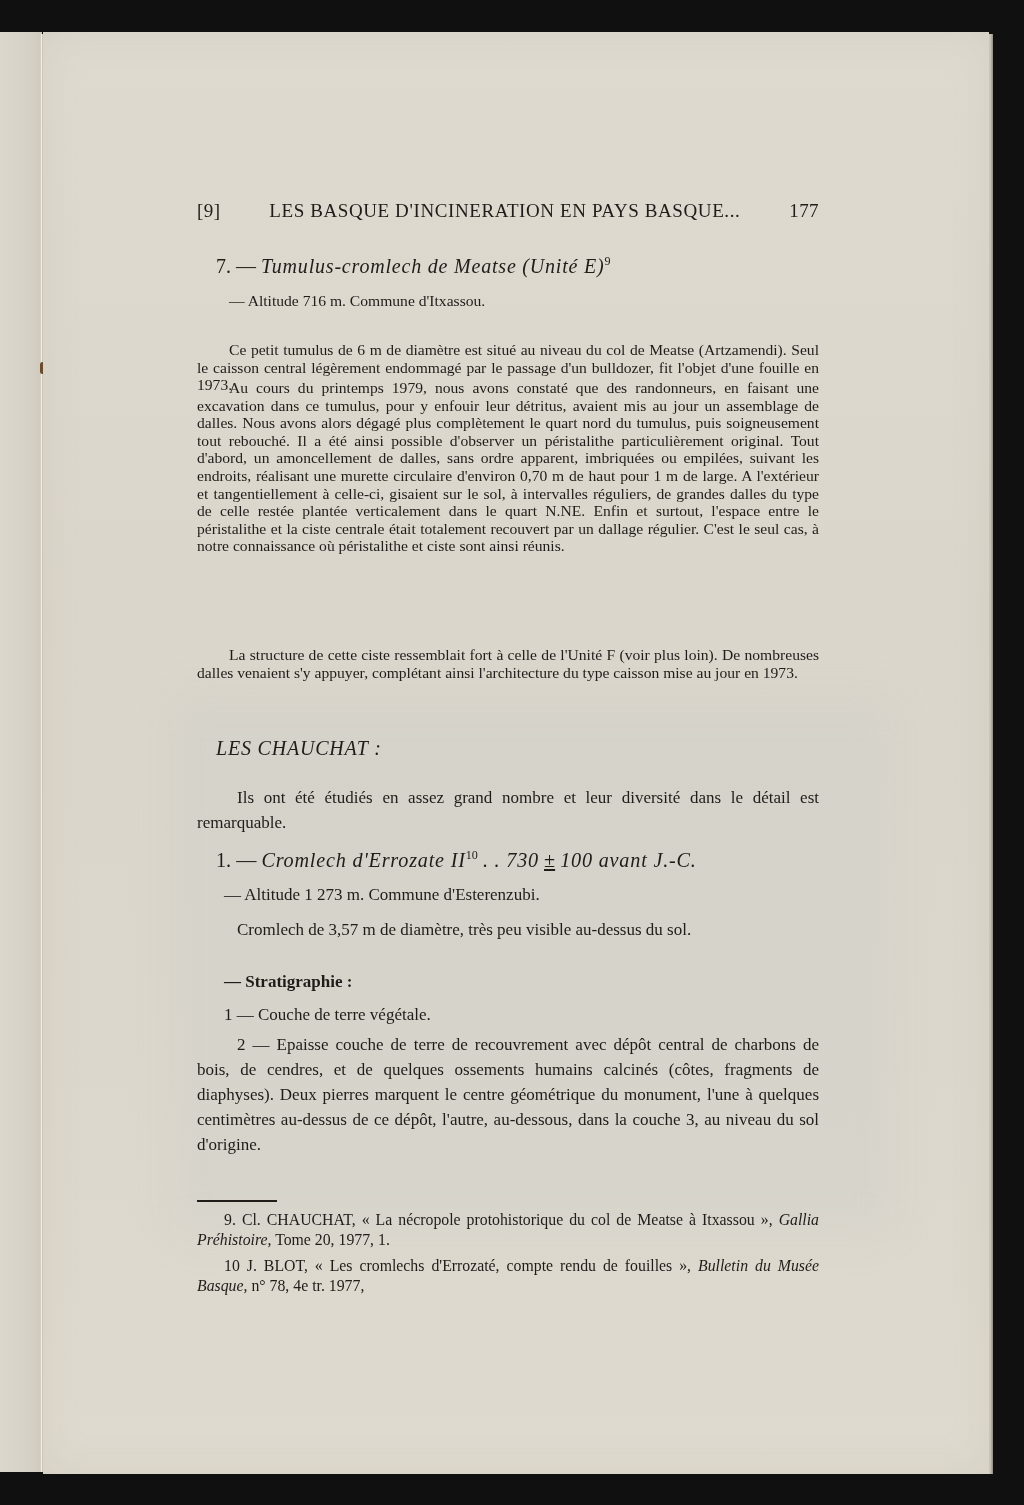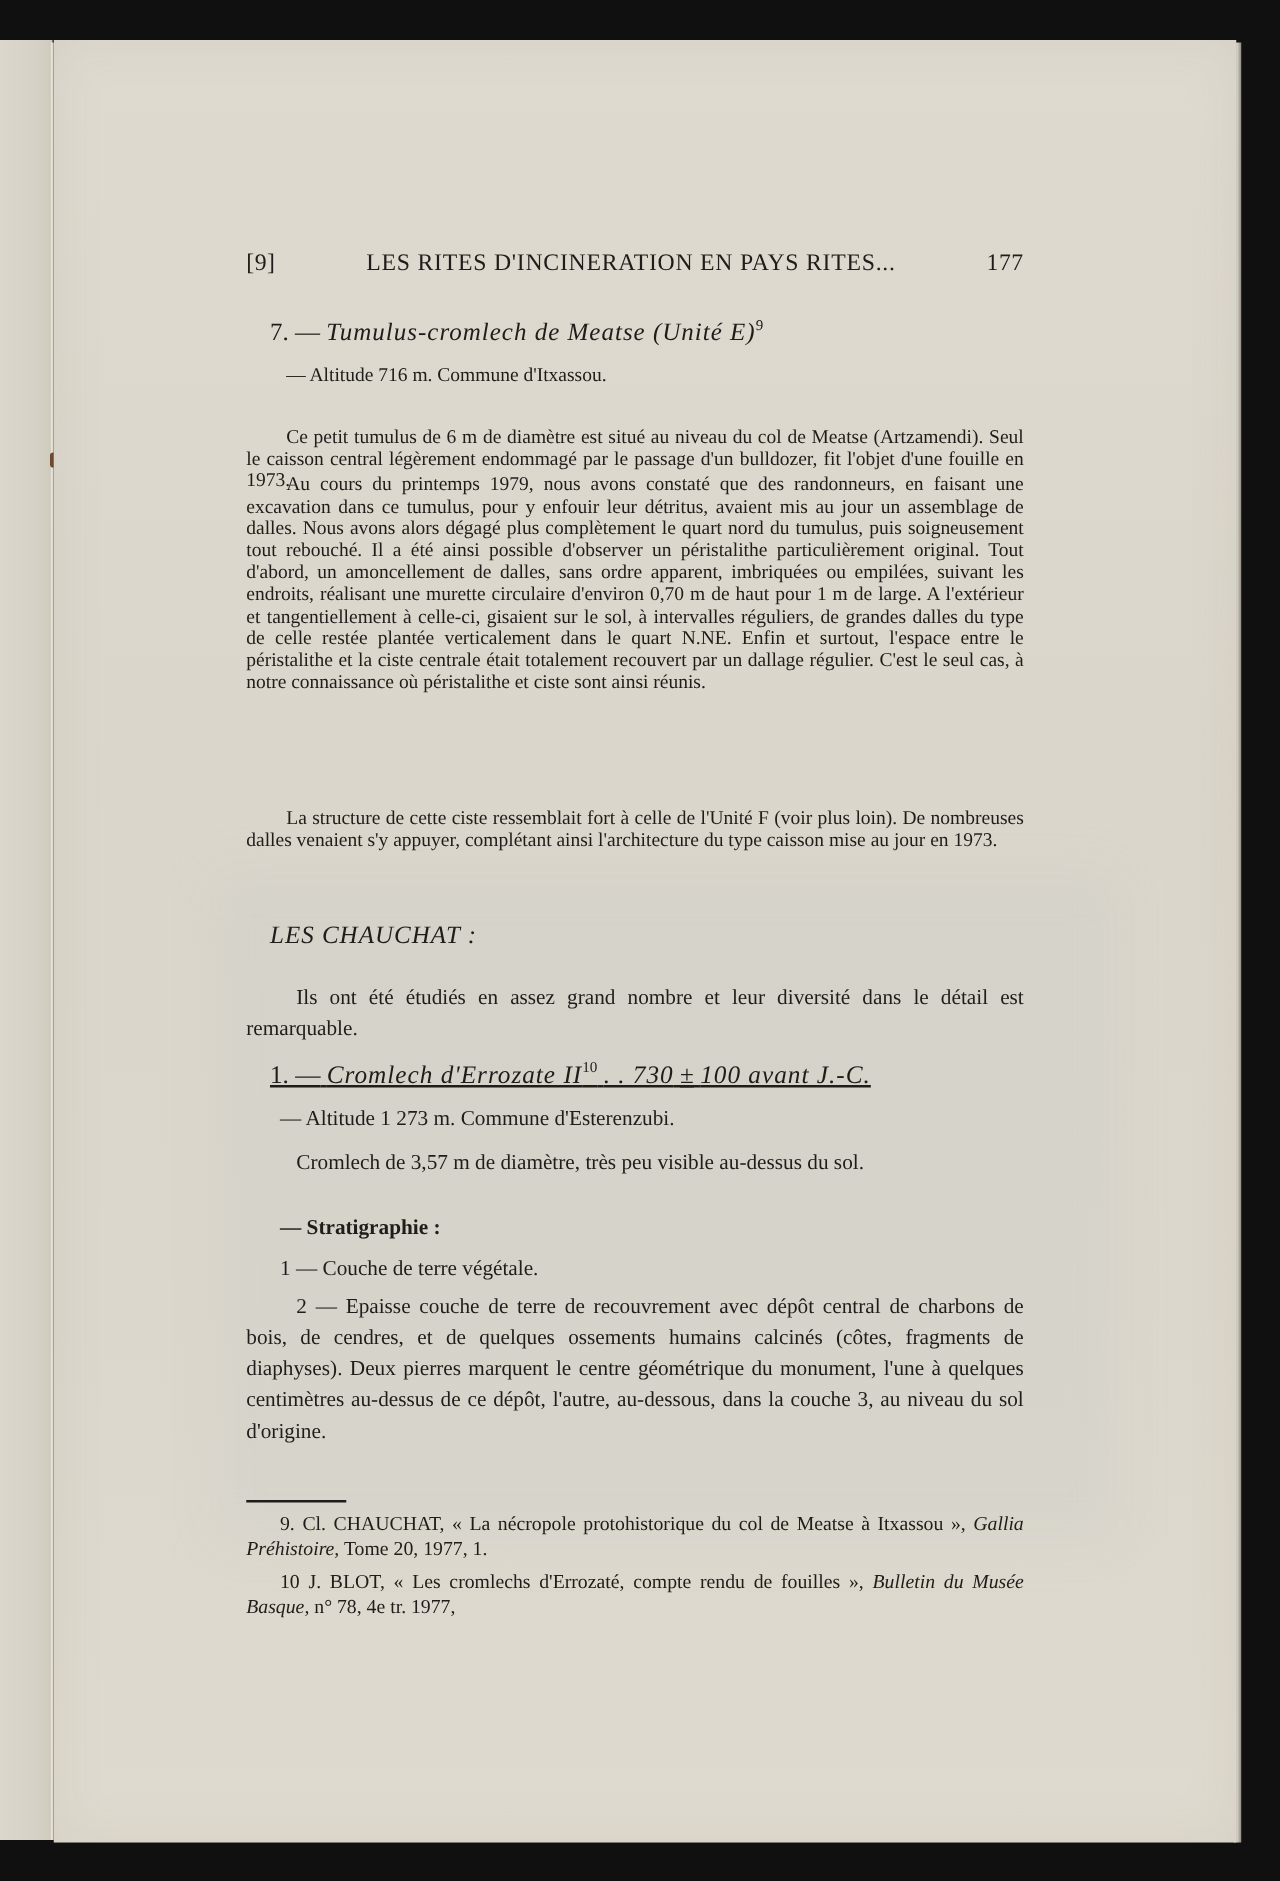--- a/index.html
+++ b/index.html
@@ -78,21 +78,21 @@
 <div class="page-edge"></div>
 
 <div class="page">
   <div class="tint"></div>
 </div>
 
 <div class="content">
 
   <div class="running-head">
     <span>[9]</span>
-    <span class="rh-title">LES RITES D'INCINERATION EN PAYS RITES...</span>
+    <span class="rh-title">LES BASQUE D'INCINERATION EN PAYS BASQUE...</span>
     <span>177</span>
   </div>
 
   <div class="sec-title" style="top:255px;">
     <span>7. —</span>
     <i>Tumulus-cromlech de Meatse (Unité E)</i><sup>9</sup>
   </div>
 
   <div class="abs small" style="top:292px;">
     <p class="indent">— Altitude 716 m. Commune d'Itxassou.</p>
@@ -111,21 +111,21 @@
   </div>
 
   <div class="sec-title" style="top:737px; font-size:20px;">
     <i>LES CHAUCHAT :</i>
   </div>
 
   <div class="abs large" style="top:785px;">
     <p class="indent-big">Ils ont été étudiés en assez grand nombre et leur diversité dans le détail est remarquable.</p>
   </div>
 
-  <div class="sec-title" style="top:849px; font-size:20.2px;text-decoration:underline;">
+  <div class="sec-title" style="top:849px; font-size:20.2px;">
     <span>1. —</span>
     <i>Cromlech d'Errozate II</i><sup>10</sup>
     <i>. . 730</i>
     <span class="pm">±</span>
     <i>100 avant J.-C.</i>
   </div>
 
   <div class="abs large" style="top:882px;">
     <p class="indent-big" style="text-indent:27px">— Altitude 1 273 m. Commune d'Esterenzubi.</p>
   </div>

